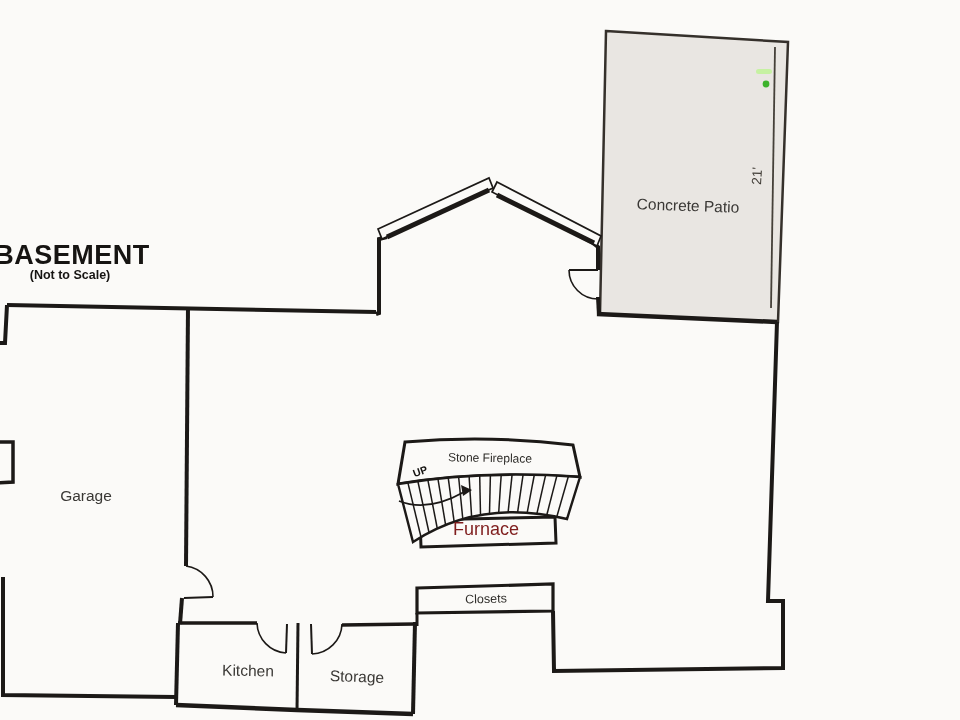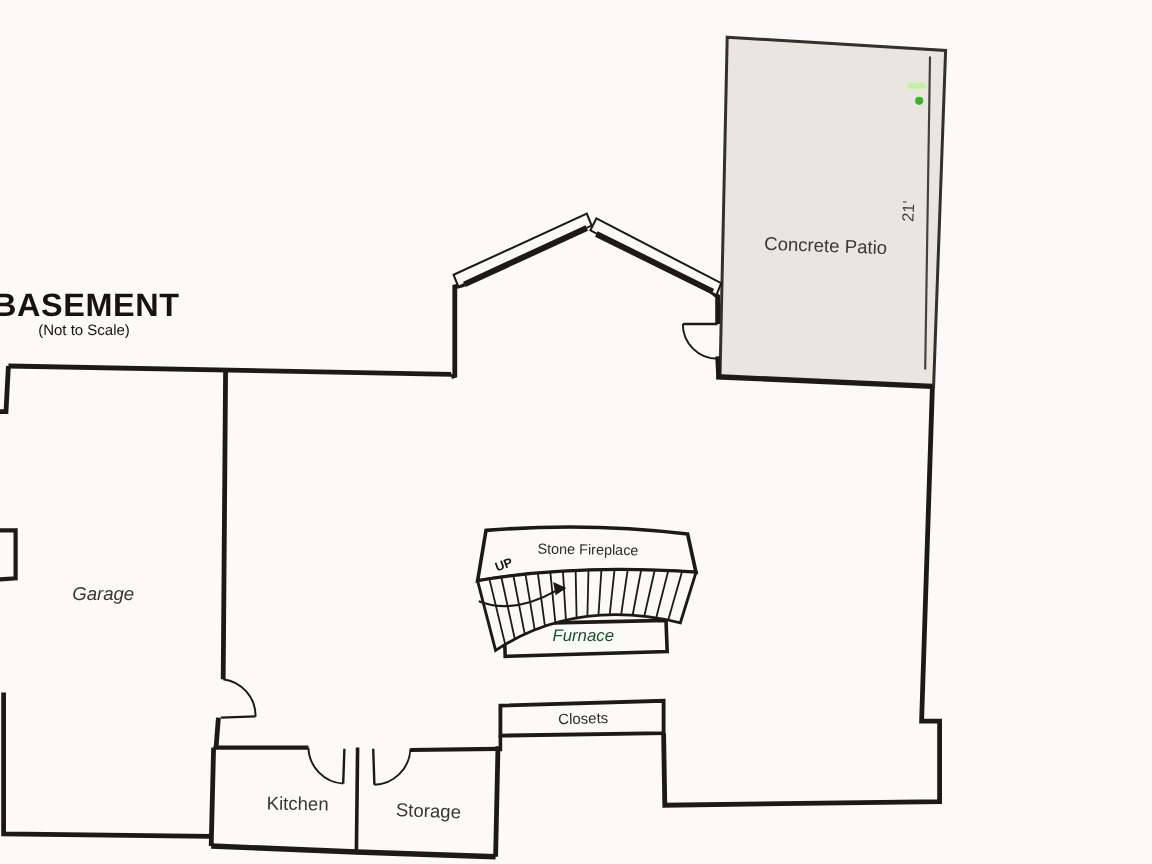--- a/index.html
+++ b/index.html
@@ -19,25 +19,25 @@
     position:absolute;white-space:nowrap;
     transform:translate(-50%,-50%);
     color:var(--text,#3a3835);
   }
   .lbl.r1{transform:translate(-50%,-50%) rotate(1deg);}
   .lbl.r2{transform:translate(-50%,-50%) rotate(2deg);}
   .lbl.rm15{transform:translate(-50%,-50%) rotate(-1.5deg);}
   .lbl.rup{transform:translate(-50%,-50%) rotate(-20deg);}
   .lbl.rdim{transform:translate(-50%,-50%) rotate(-87deg);}
   .title-main{font-size:27px;font-weight:800;letter-spacing:.5px;color:var(--title,#161412);}
-  .title-sub{font-size:12.5px;font-weight:400;color:var(--title,#161412);}
+  .title-sub{font-size:12.5px;font-weight:700;color:var(--title,#161412);}
   .room{font-size:15.5px;}
   .small{font-size:12.5px;color:#2e2c29;}
   .fire{font-size:12px;color:#2e2c29;}
-  .furn{font-size:14px;color:#14532d;font-style:italic;}
+  .furn{font-size:18px;color:#7f1d1d;}
   .up{font-size:10.5px;font-weight:700;color:var(--title,#161412);}
   .dim{font-size:13.5px;color:#3f3b35;}
 </style>
 </head>
 <body>
 
 <svg id="plan" viewBox="0 0 960 720" aria-hidden="true">
 
   <g>
     <polygon points="606,31 788,42 778,322 600,314" stroke-width="2.5" stroke="#35302b" fill="#e9e6e2"></polygon>
@@ -109,21 +109,21 @@
         <line x1="568.4" y1="476.2" x2="556.8" y2="516.8"></line>
       </g>
     <path class="thin" stroke-width="1.8" d="M 399,501 C 424,511 448,501 464,492"></path>
     <polygon points="472,490 461,485 463,496" fill="#1c1917"></polygon>
   </g>
 </svg>
 
 <div class="lbl title-main" style="left:72px;top:255px;">BASEMENT</div>
 <div class="lbl title-sub" style="left:70px;top:275px;">(Not to Scale)</div>
 
-<div class="lbl room" style="left:86px;top:496px;font-style:italic;">Garage</div>
+<div class="lbl room" style="left:86px;top:496px;">Garage</div>
 <div class="lbl room r2" style="left:688px;top:206px;">Concrete Patio</div>
 <div class="lbl dim rdim" style="left:757px;top:176px;">21'</div>
 <div class="lbl room r1" style="left:248px;top:671px;">Kitchen</div>
 <div class="lbl room r2" style="left:357px;top:677px;">Storage</div>
 <div class="lbl small rm15" style="left:486px;top:599px;">Closets</div>
 <div class="lbl fire r1" style="left:490px;top:458px;">Stone Fireplace</div>
 <div class="lbl furn" style="left:486px;top:529px;">Furnace</div>
 <div class="lbl up rup" style="left:420px;top:471px;">UP</div>
 
 </body></html>

